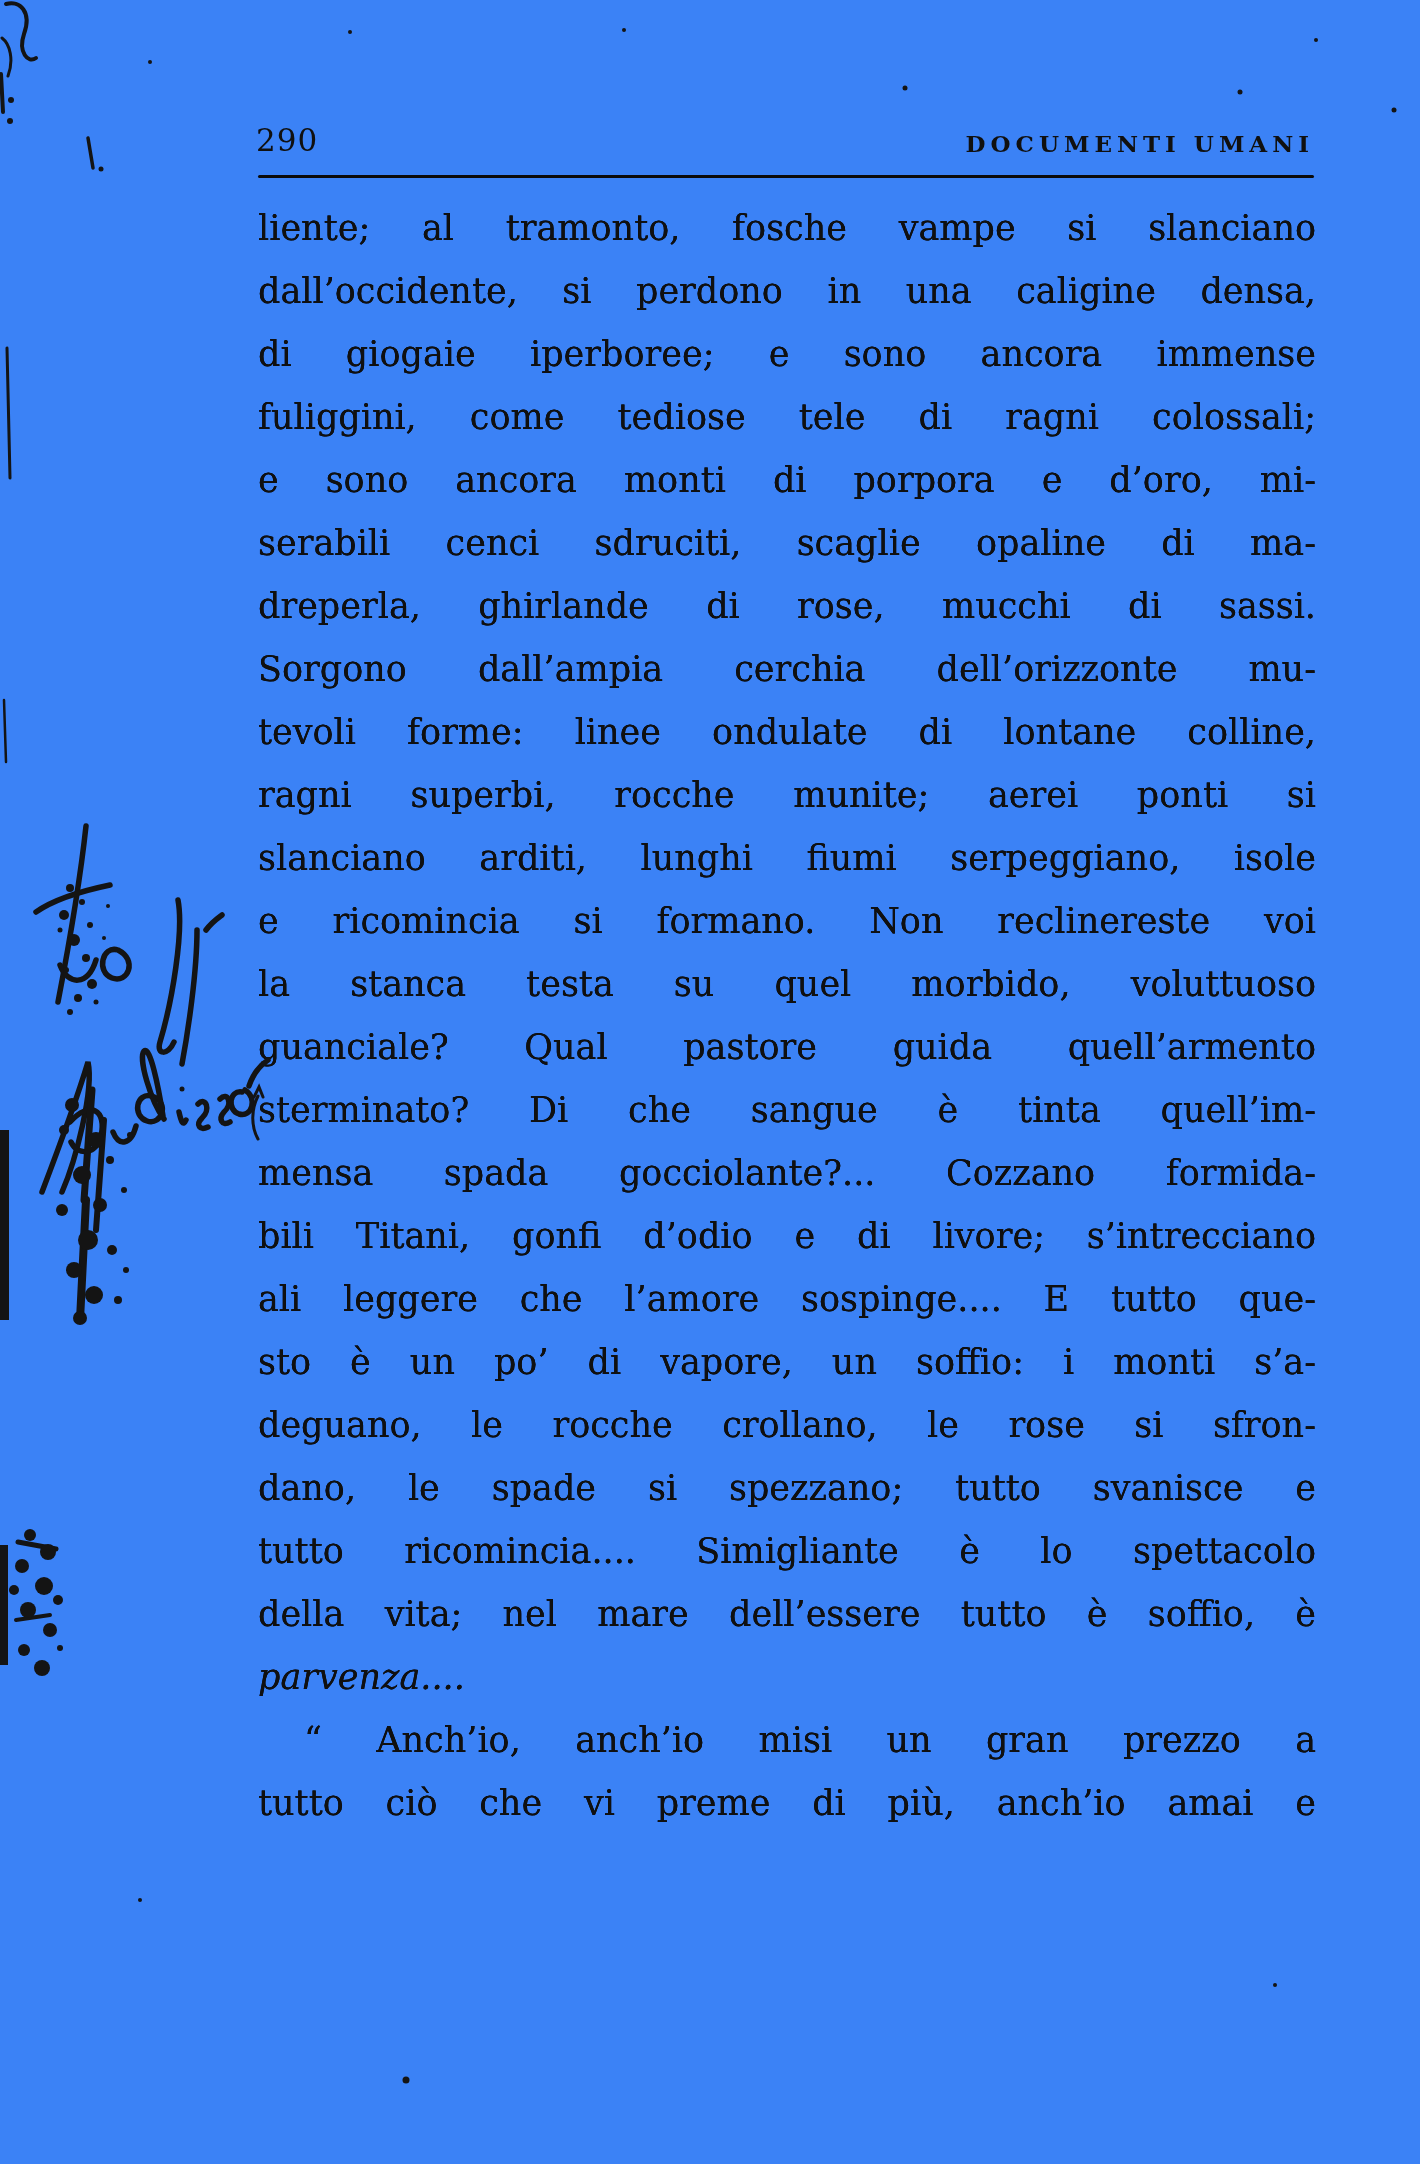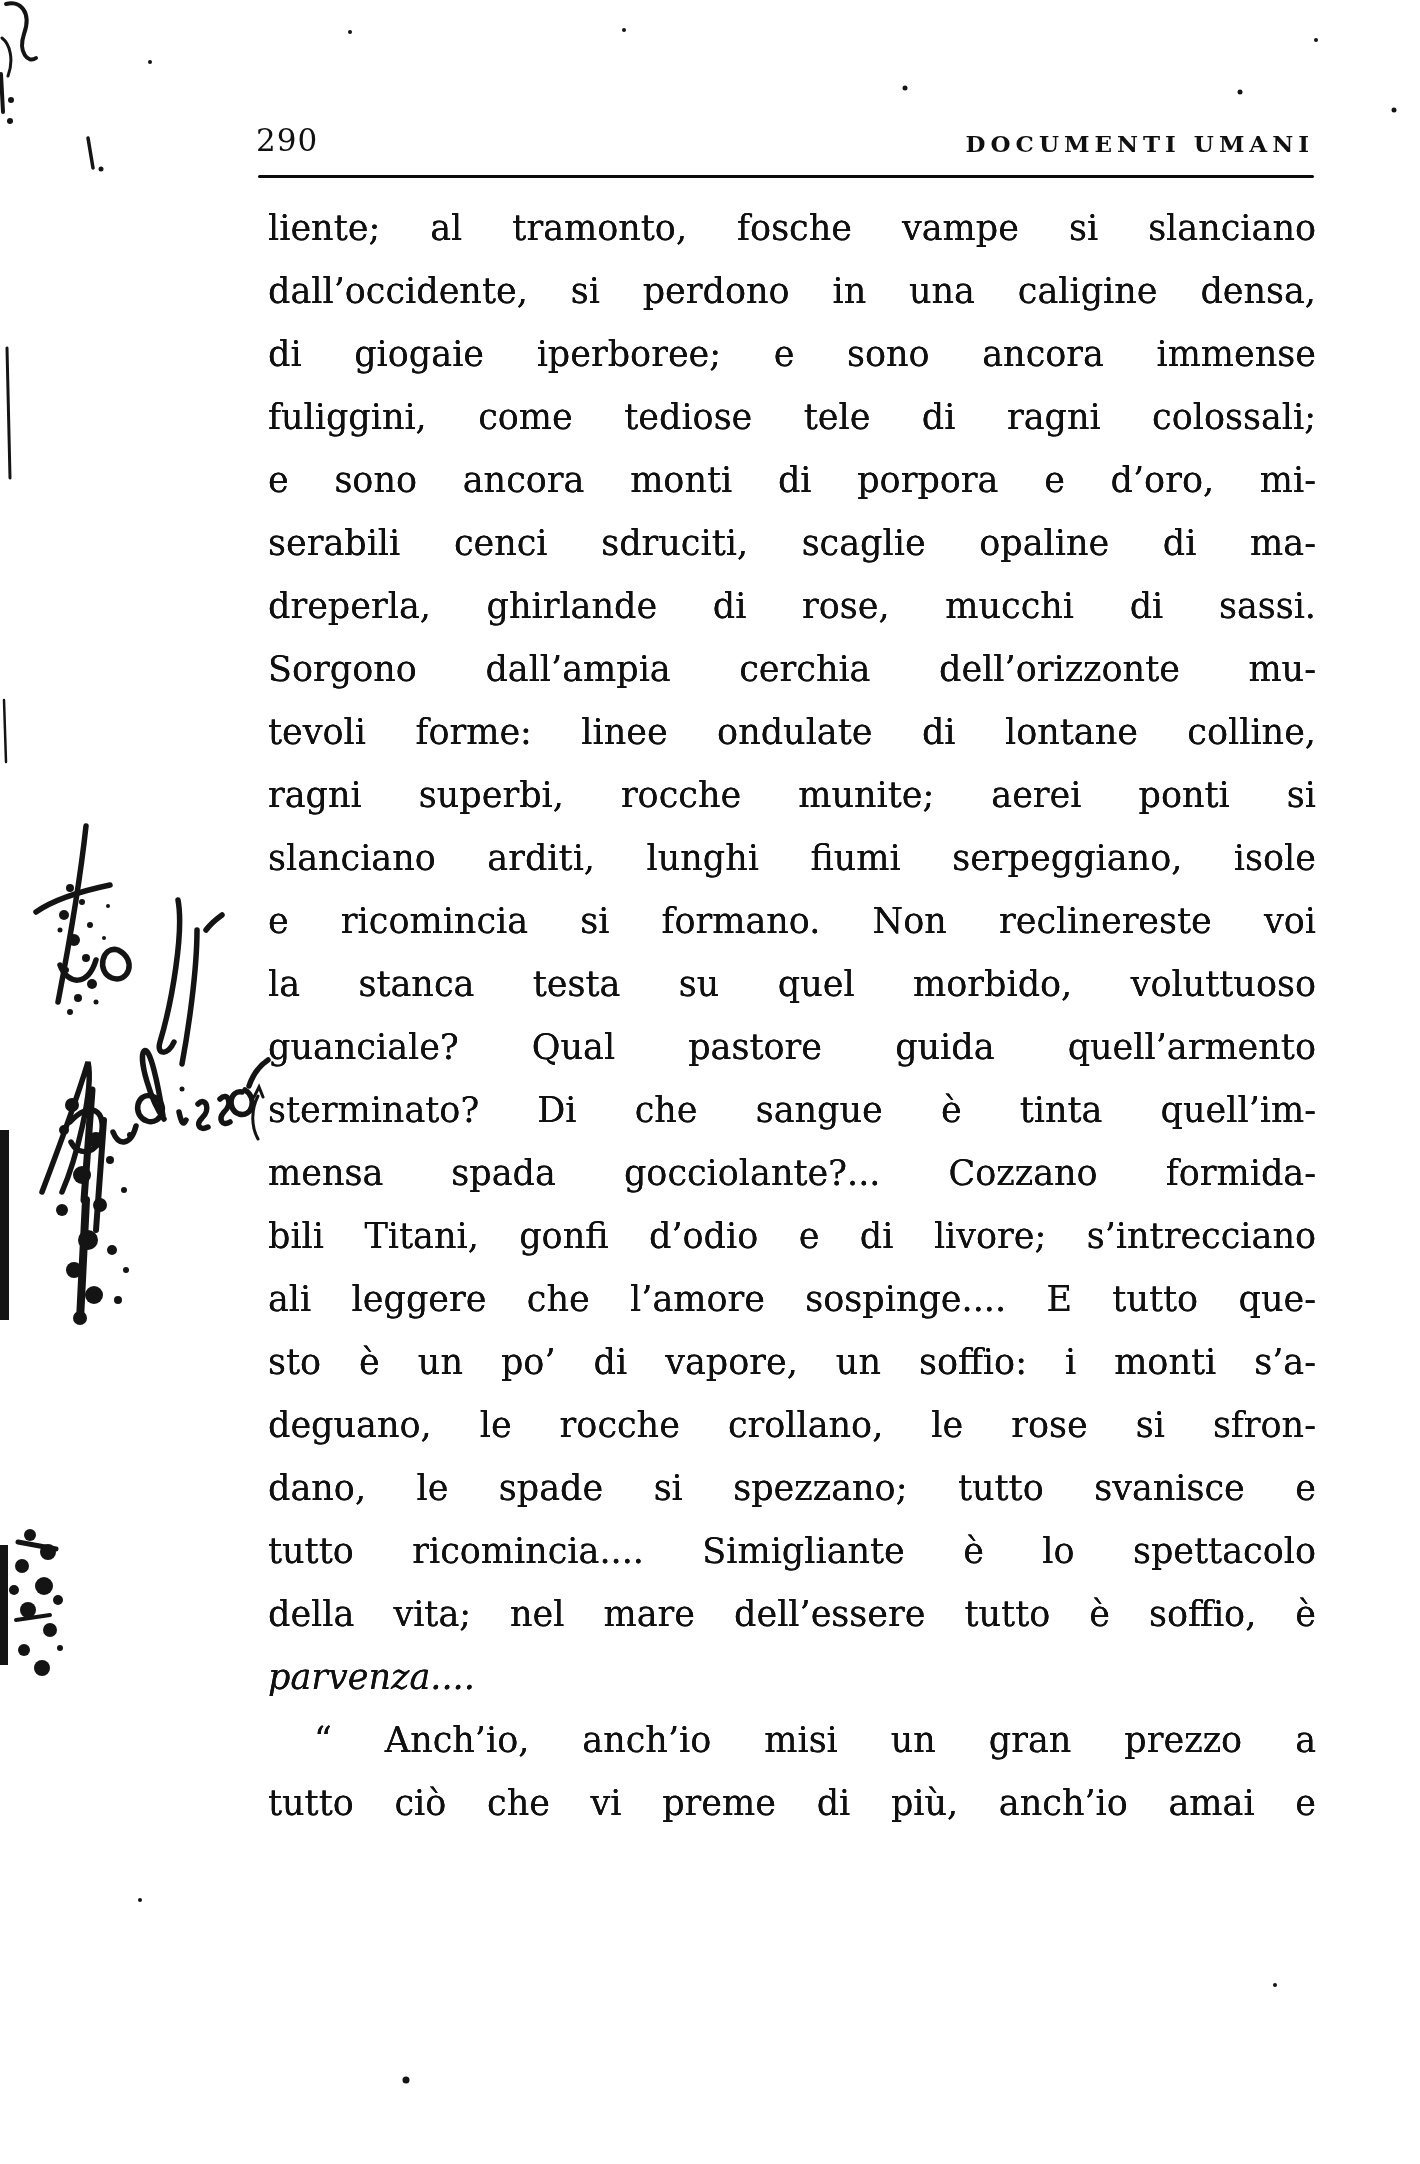--- a/index.html
+++ b/index.html
@@ -1,19 +1,19 @@
 <!DOCTYPE html>
 <html><head>
 <meta charset="utf-8">
 <style>
   html,body{margin:0;padding:0;background:#dedede;}
   .page{
     position:relative;
     width:1420px;height:2164px;
-    background:#ffffff;
+    background:#3b82f6;
     overflow:hidden;
     font-family:"DejaVu Serif","Liberation Serif",serif;
     color:#101010;
   }
   .pagenum{
     position:absolute;left:256px;top:120px;
     font-size:31px;line-height:40px;
     letter-spacing:1px;
   }
   .runhead{
@@ -30,21 +30,20 @@
   }
   .bodytext{
     position:absolute;left:258px;top:197px;width:1058px;
     font-size:35px;
   }
   .line{
     height:63px;line-height:63px;
     text-align:justify;
     text-align-last:justify;
     text-shadow:0 0 0.6px #000;
-    margin-left:10px;
   }
   .line.no-justify{text-align:right;text-align-last:left;font-style:italic;}
   .line.indent{text-indent:46px;}
   .artifacts{
     position:absolute;left:0;top:0;width:1420px;height:2164px;
     pointer-events:none;
   }
 </style>
 </head>
 <body>

